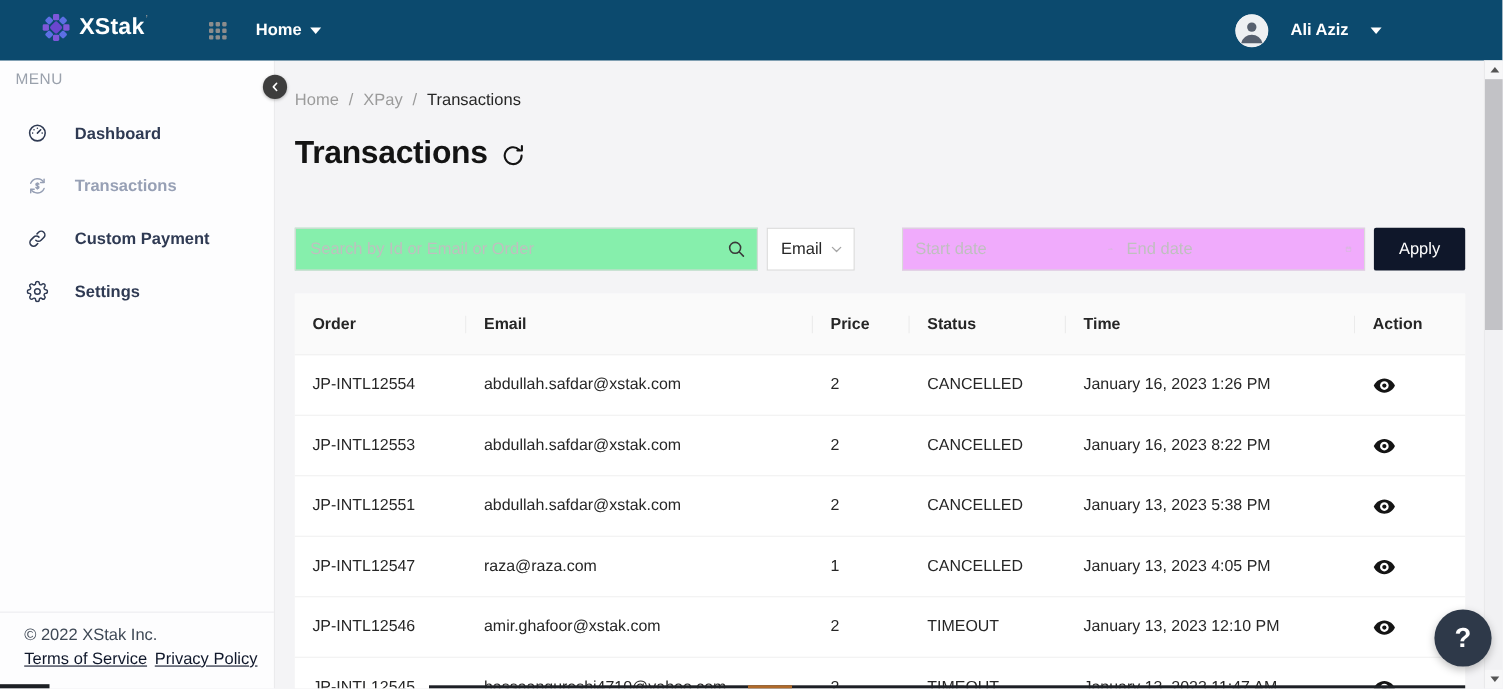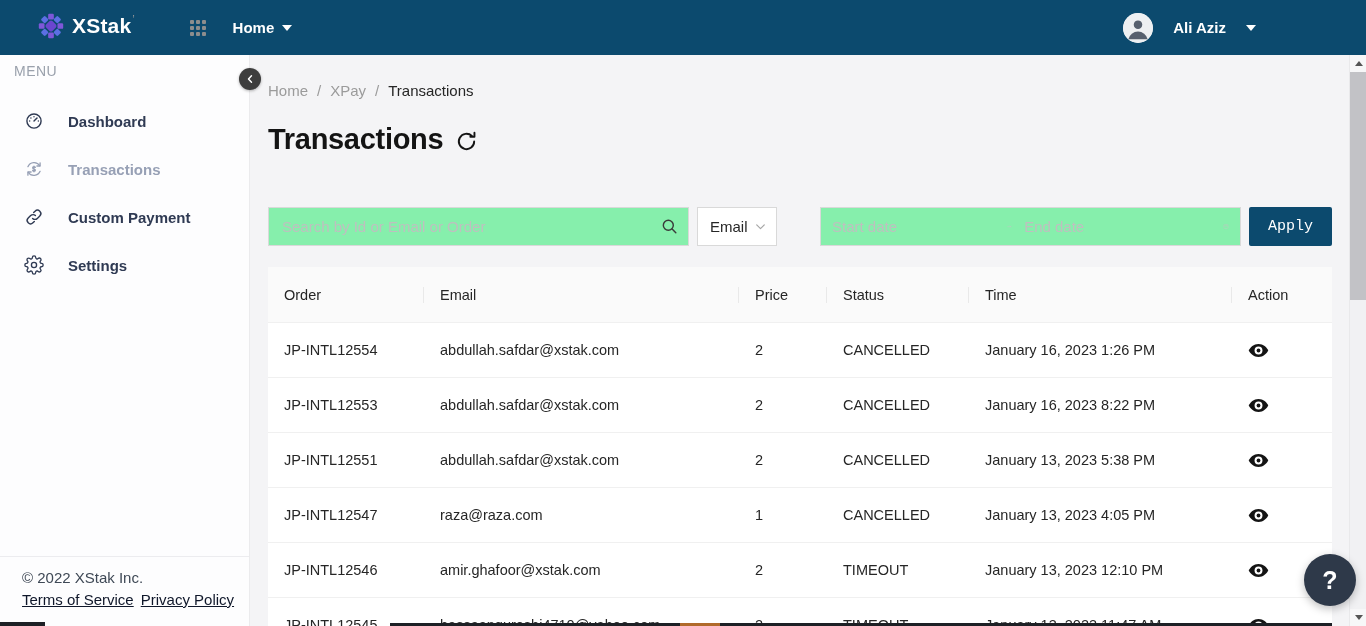--- a/index.html
+++ b/index.html
@@ -58,35 +58,35 @@
   .search-box { position:absolute; left:18px; top:0; width:421px; height:39px; background:#86efac;
                 border:1px solid #d9d9d9; display:flex; align-items:center; }
   .search-box input { flex:1; border:0; outline:none; padding:0 8px 0 13px; font-size:15px; color:#262626;
                       font-family:"Liberation Sans", sans-serif; background:transparent; }
   .search-box input::placeholder { color:#bfbfbf; }
   .search-icon-btn { width:38px; display:flex; justify-content:center; cursor:pointer; }
   .type-select { position:absolute; left:447px; top:0; width:80px; height:39px; background:#fff;
                  border:1px solid #d9d9d9; display:flex; align-items:center; justify-content:space-between;
                  padding:0 9px 0 12px; cursor:pointer; }
   .type-select span { font-size:15px; color:#262626; }
-  .date-range { position:absolute; left:570px; top:0; width:421px; height:39px; background:#86efac;
+  .date-range { position:absolute; left:570px; top:0; width:421px; height:39px; background:#f0abfc;
                 border:1px solid #d9d9d9; display:flex; align-items:center; padding:0 11px; }
   .date-range input { border:0; outline:none; font-size:15px; color:#262626; background:transparent;
                       font-family:"Liberation Sans", sans-serif; }
   .date-range input::placeholder { color:#bfbfbf; }
   .date-start { width:175px; }
   .date-end { flex:1; margin-left:12px; }
-  .apply-btn { position:absolute; left:999px; top:0; width:83px; height:39px; background:#0c4a6e; color:#fff;
-               border:0; font-size:15px; font-family:Liberation Mono, monospace; border-radius:2px; cursor:pointer; }
+  .apply-btn { position:absolute; left:999px; top:0; width:83px; height:39px; background:#0f172a; color:#fff;
+               border:0; font-size:15px; font-family:Liberation Sans, sans-serif; border-radius:2px; cursor:pointer; }
 
   
   .table { position:absolute; left:18px; top:212px; width:1064px; background:#fff; }
   .t-row { display:flex; align-items:center; }
   .t-head { height:56px; background:#fafafa; border-bottom:1px solid #f0f0f0; }
-  .t-head .cell { font-weight:400; color:#262626; position:relative; }
+  .t-head .cell { font-weight:700; color:#262626; position:relative; }
   .t-head .cell:not(:last-child)::after { content:""; position:absolute; right:0; top:50%; transform:translateY(-50%);
                width:1px; height:22px; background:#e9e9e9; }
   .t-body .t-row { height:55px; border-bottom:1px solid #f0f0f0; }
   .cell { padding:0 16px; font-size:14.5px; color:#262626; overflow:hidden; white-space:nowrap; }
   .c-order { width:156px; } .c-email { width:315px; } .c-price { width:88px; }
   .c-status { width:142px; } .c-time { width:263px; } .c-action { width:100px; }
   .eye-btn { background:none; border:0; cursor:pointer; display:flex; padding:0; }
 
   
   .scrollbar { position:absolute; right:0; top:55px; width:17px; height:571px; background:#f1f1f3;

